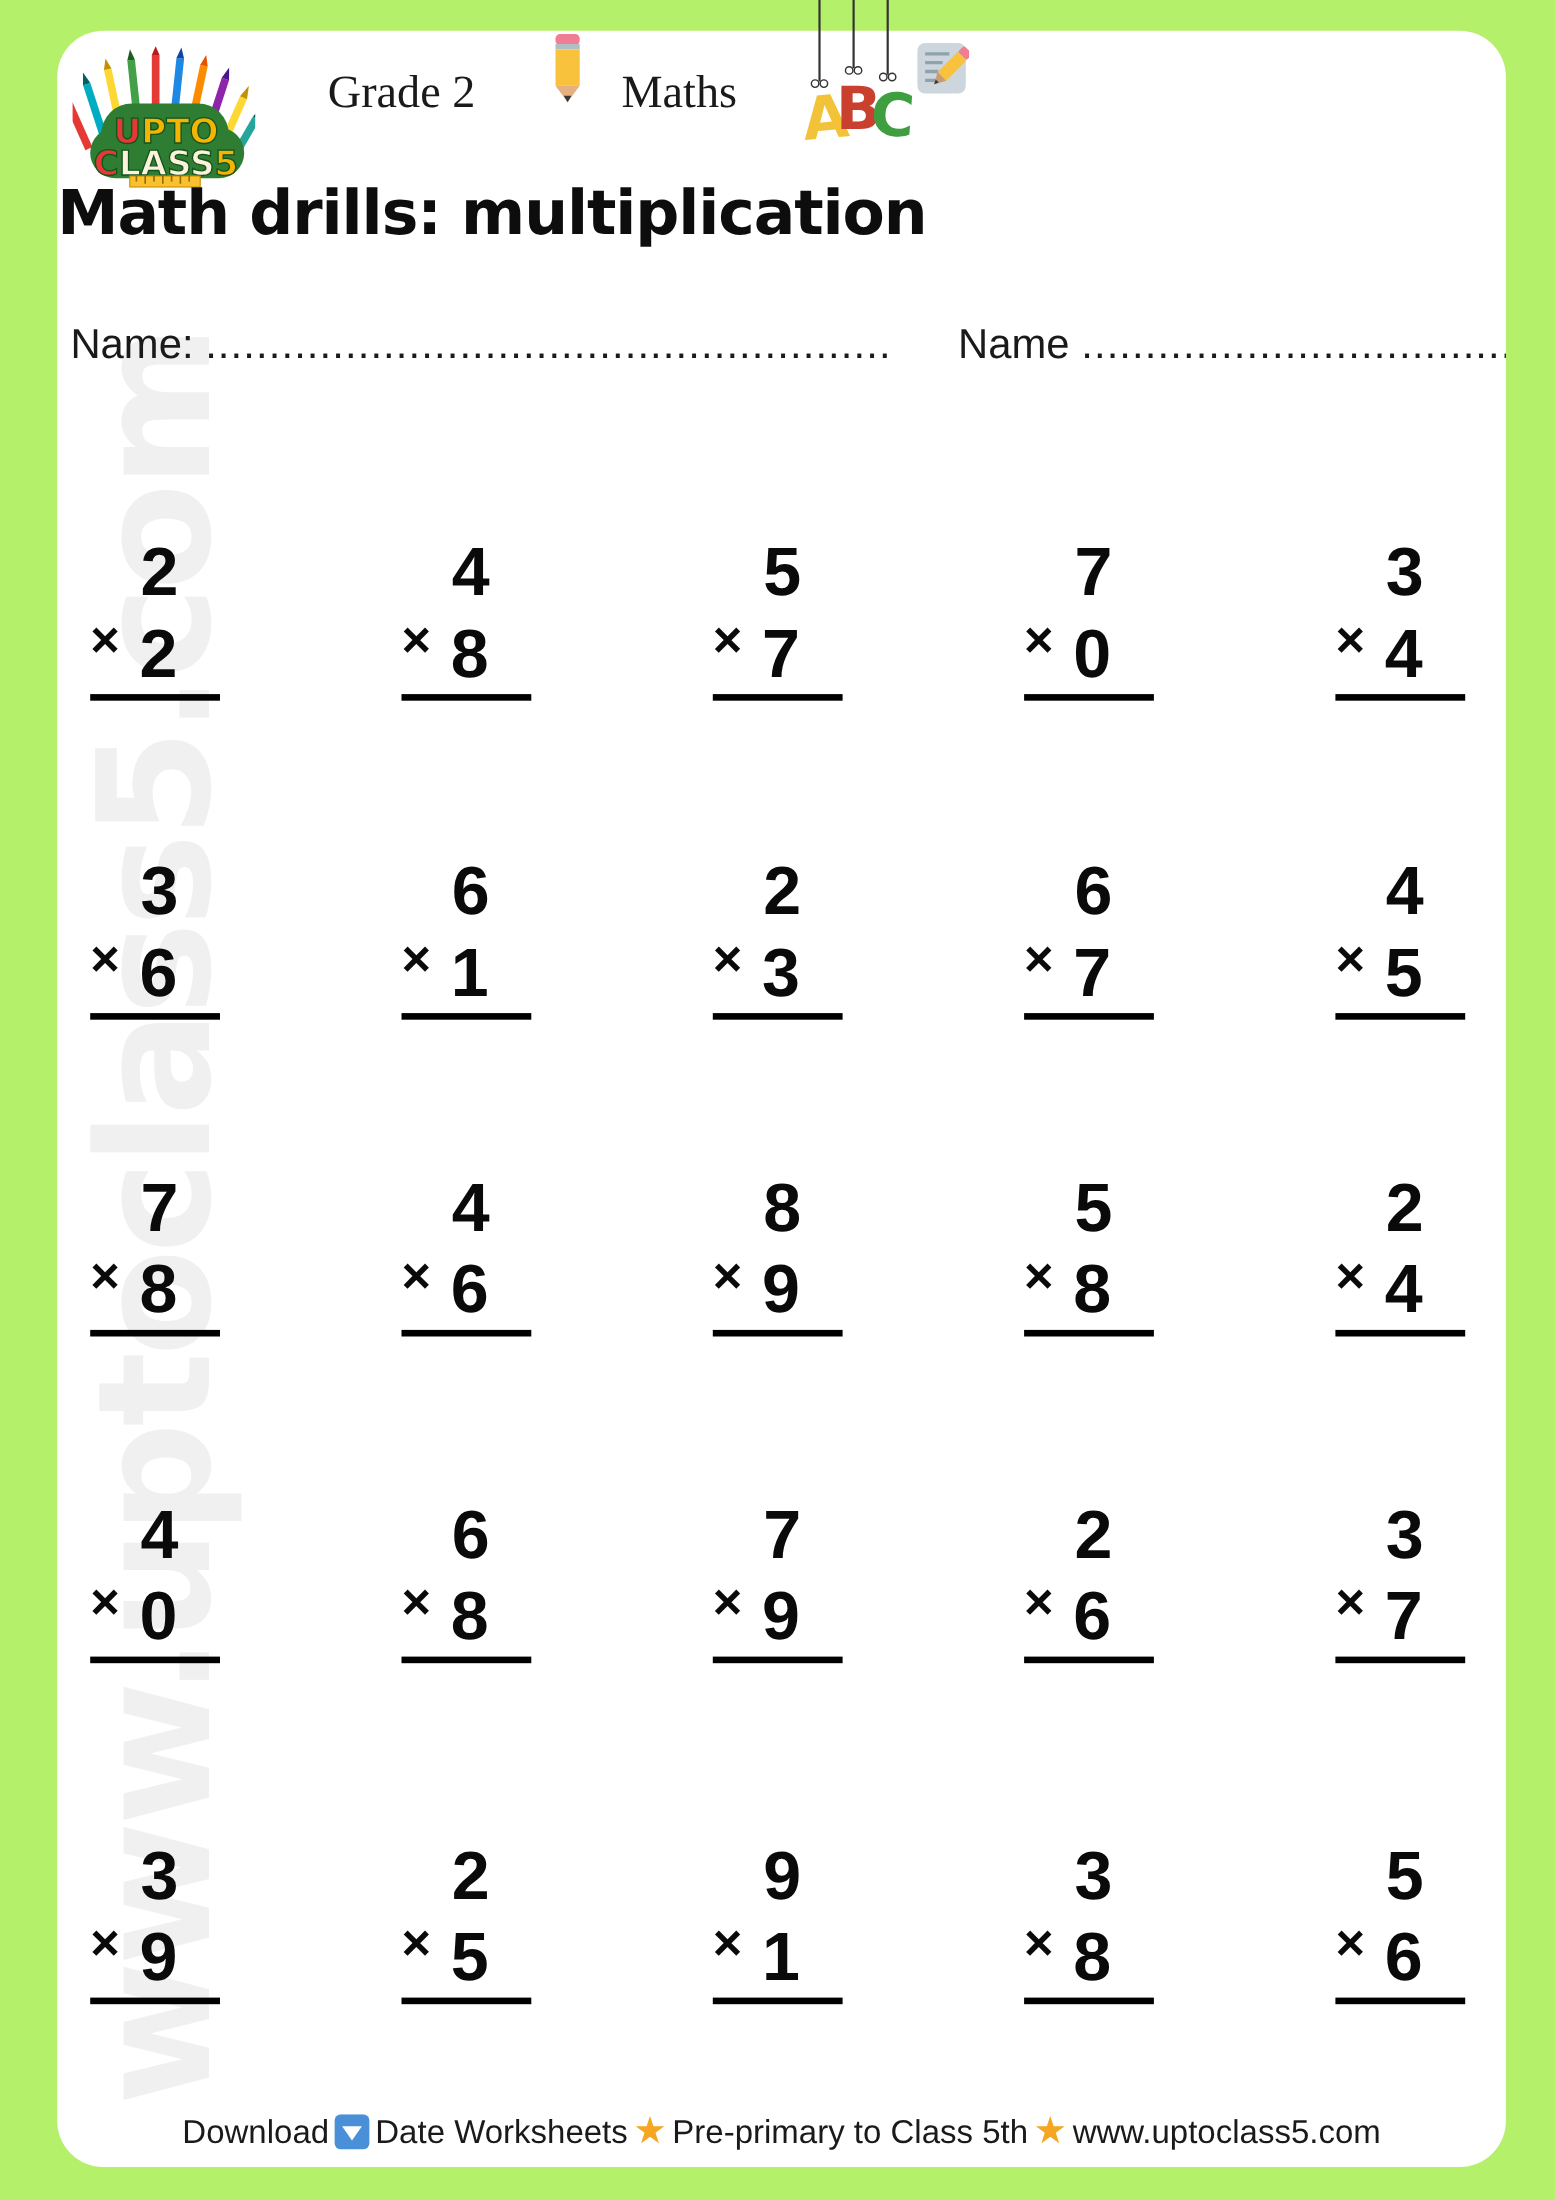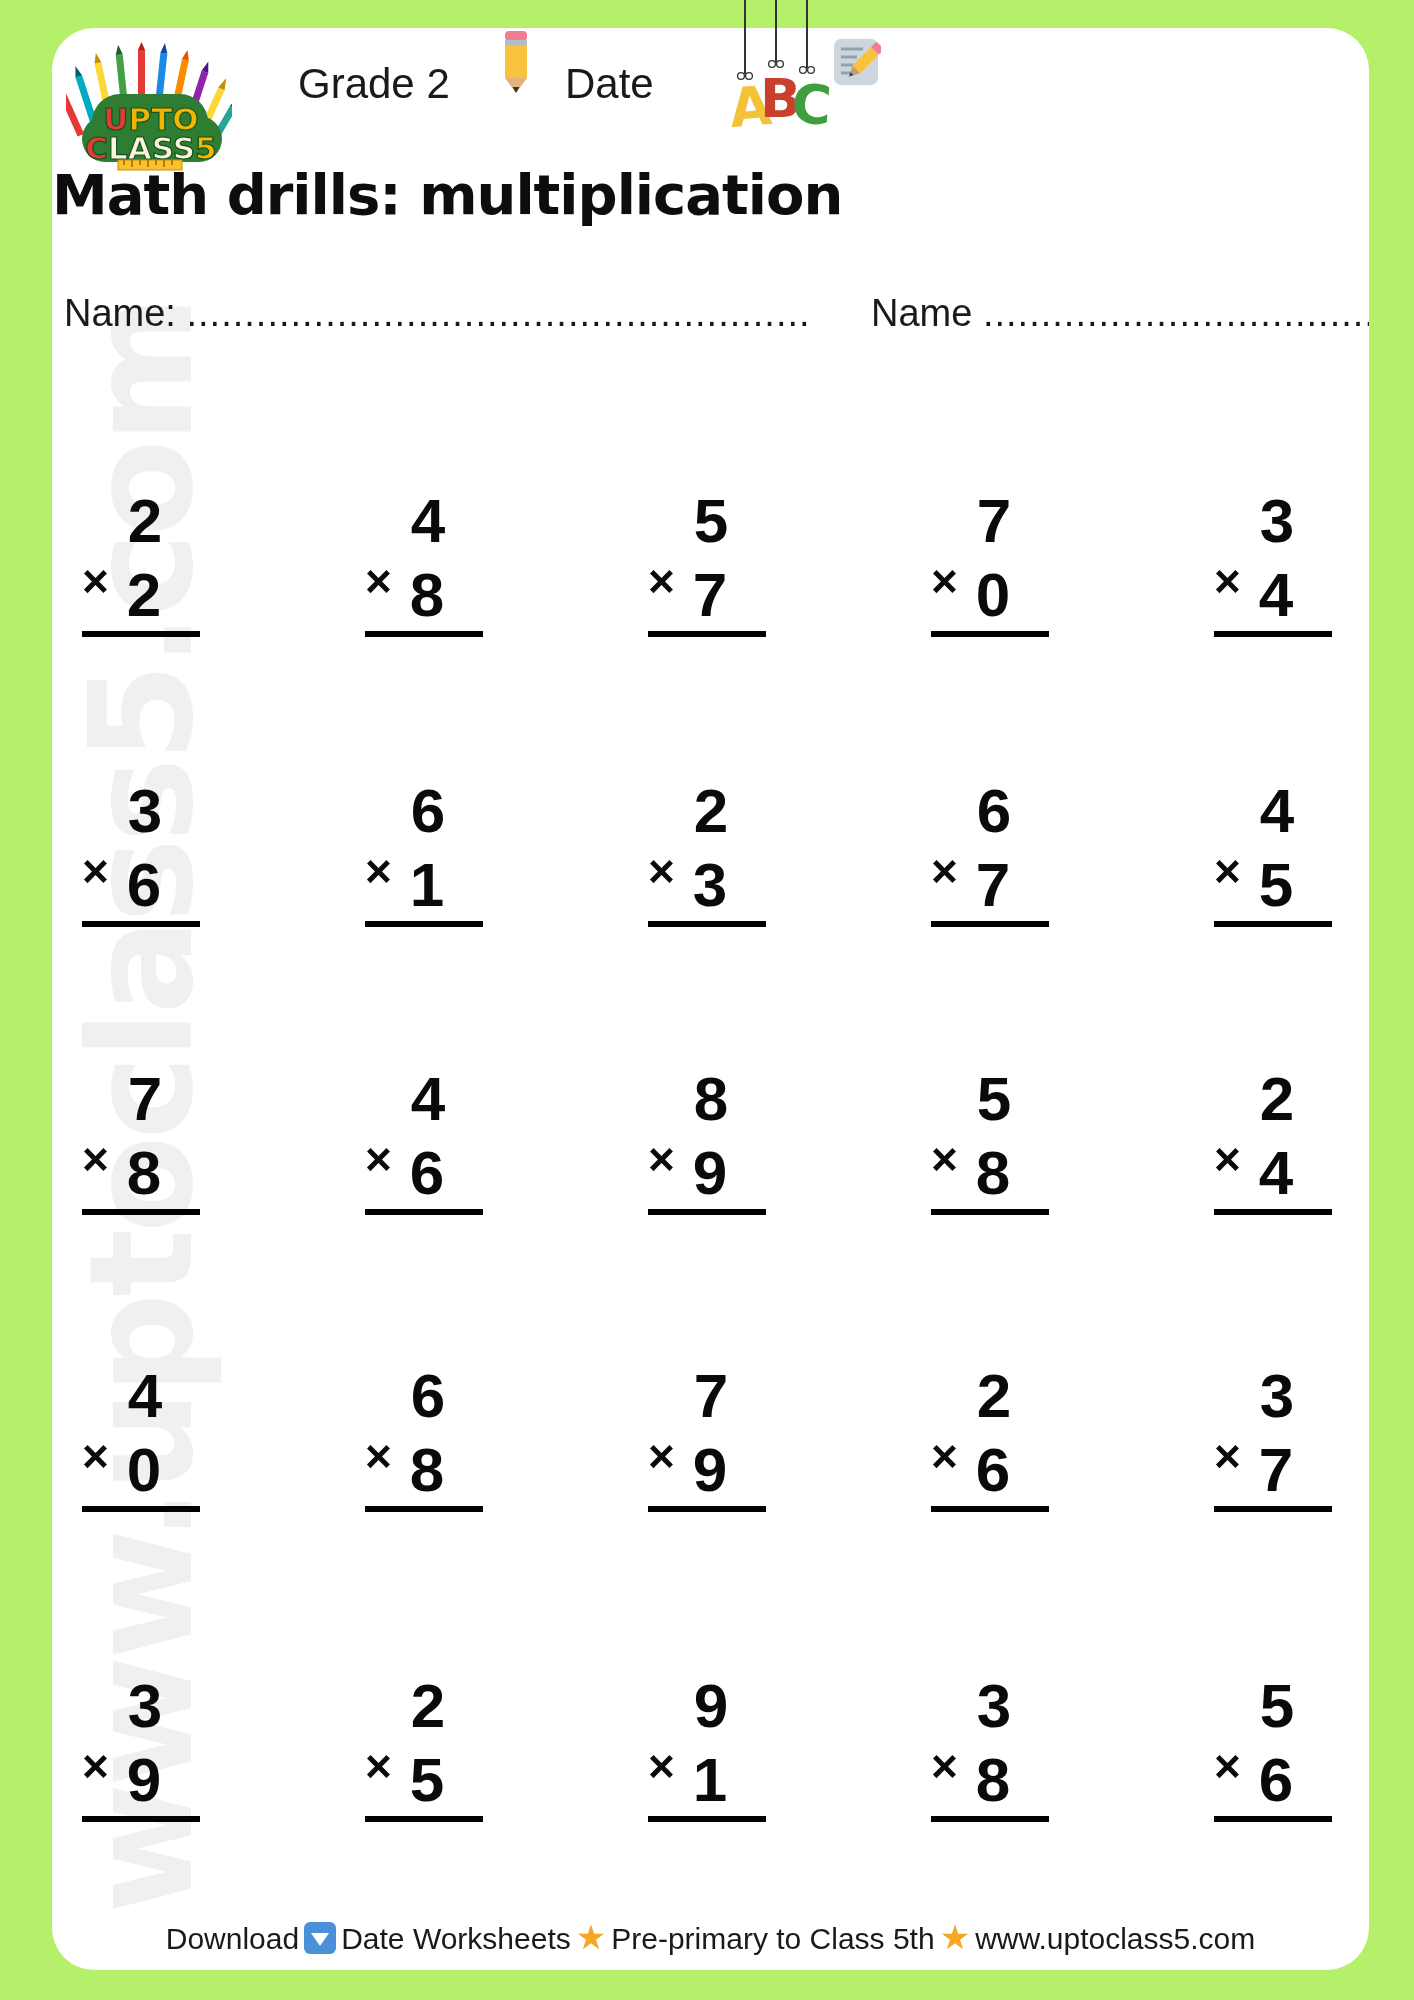--- a/index.html
+++ b/index.html
@@ -7,21 +7,21 @@
           font-family:"Liberation Sans",sans-serif;color:#111;}
   .page{position:absolute;left:52px;top:28px;width:1317px;height:1942px;background:#ffffff;
         border-radius:42px;overflow:hidden;}
   
   .watermark{position:absolute;left:-16px;top:300px;height:1586px;width:212px;
              writing-mode:vertical-rl;transform:rotate(180deg);
              font-family:"DejaVu Sans",sans-serif;font-weight:bold;font-size:142px;
              letter-spacing:-4px;color:#f0f0f0;line-height:212px;white-space:nowrap;}
   
   .logo-box{position:absolute;left:14px;top:14px;width:166px;height:130px;}
-  .hdr-text{position:absolute;font-size:42px;color:#1a1a1a;}
+  .hdr-text{position:absolute;font-size:42px;color:#1a1a1a;font-family:Liberation Serif, serif;}
   .grade{left:246px;top:32px;}
   .maths{left:513px;top:32px;}
   .wsno{left:838px;top:28px;}
   .pencil-box{position:absolute;left:448px;top:2px;width:32px;height:64px;}
   .memo-box{position:absolute;left:781px;top:8px;width:48px;height:52px;}
   .abc-box{position:absolute;left:725px;top:0;width:118px;height:136px;}
   .title{position:absolute;left:0;width:100%;top:134px;text-align:left;
          font-family:"DejaVu Sans",sans-serif;font-weight:800;font-size:56px;
          letter-spacing:-1px;color:#0d0d0d;}
   
@@ -111,21 +111,21 @@
     <div class="hdr-text grade">Grade 2</div>
     <div class="pencil-box">
       <svg width="32" height="64" viewBox="0 0 32 64">
         <rect x="5" y="1" width="22" height="10" rx="4" fill="#ef7d94"></rect>
         <rect x="5" y="10" width="22" height="5" fill="#b0bec5"></rect>
         <rect x="5" y="15" width="22" height="33" fill="#f9c23c"></rect>
         <polygon points="5,48 27,48 16,63" fill="#e6b17e"></polygon>
         <polygon points="12.5,57 19.5,57 16,63" fill="#37383b"></polygon>
       </svg>
     </div>
-    <div class="hdr-text maths">Date</div>
+    <div class="hdr-text maths">Maths</div>
     <div class="memo-box">
       <svg width="48" height="52" viewBox="0 0 48 52">
         <rect x="1" y="3" width="44" height="46" rx="7" fill="#ccd6dc"></rect>
         <path d="M8 13h22 M8 21h16 M8 29h12 M8 37h10" stroke="#8fa3ad" stroke-width="3" fill="none"></path>
         <g transform="rotate(45 30 26)">
           <rect x="25" y="2" width="11" height="8" rx="2" fill="#ef7d94"></rect>
           <rect x="25" y="10" width="11" height="26" fill="#f9c23c"></rect>
           <polygon points="25,36 36,36 30.5,46" fill="#c99b72"></polygon>
           <polygon points="28.5,42 32.5,42 30.5,46" fill="#37383b"></polygon>
         </g>

